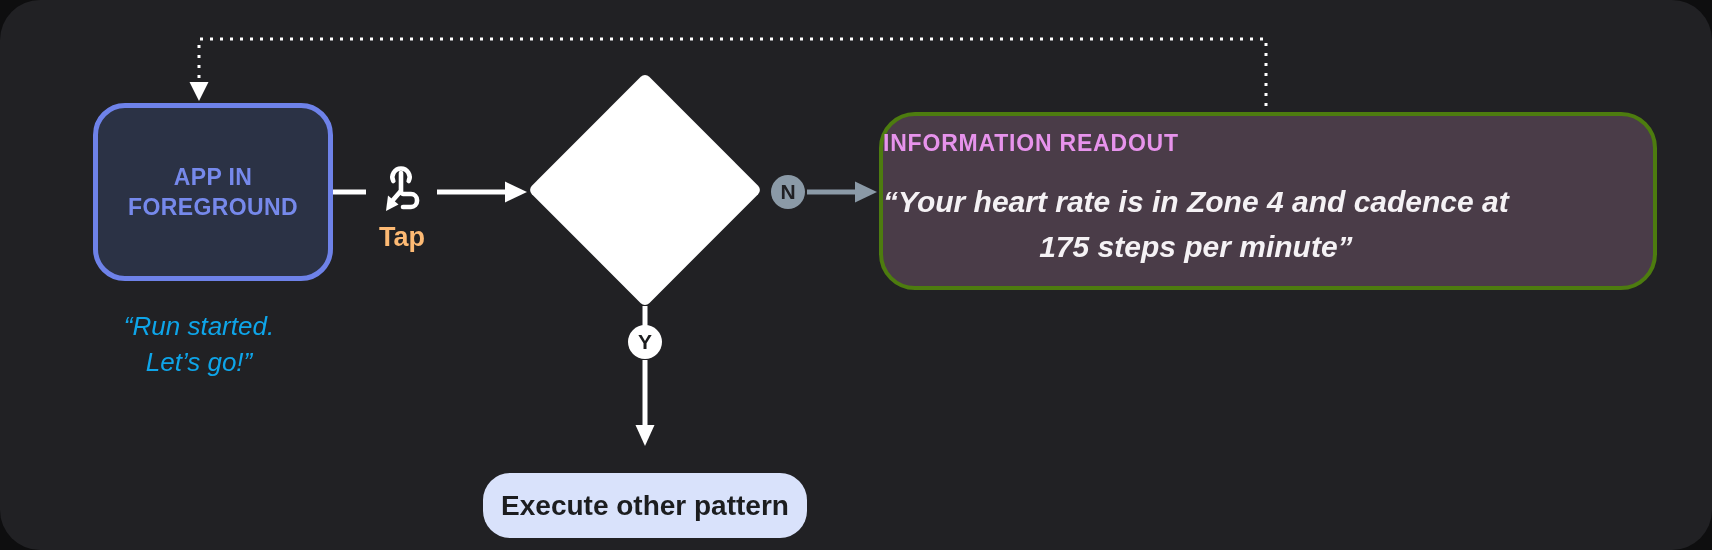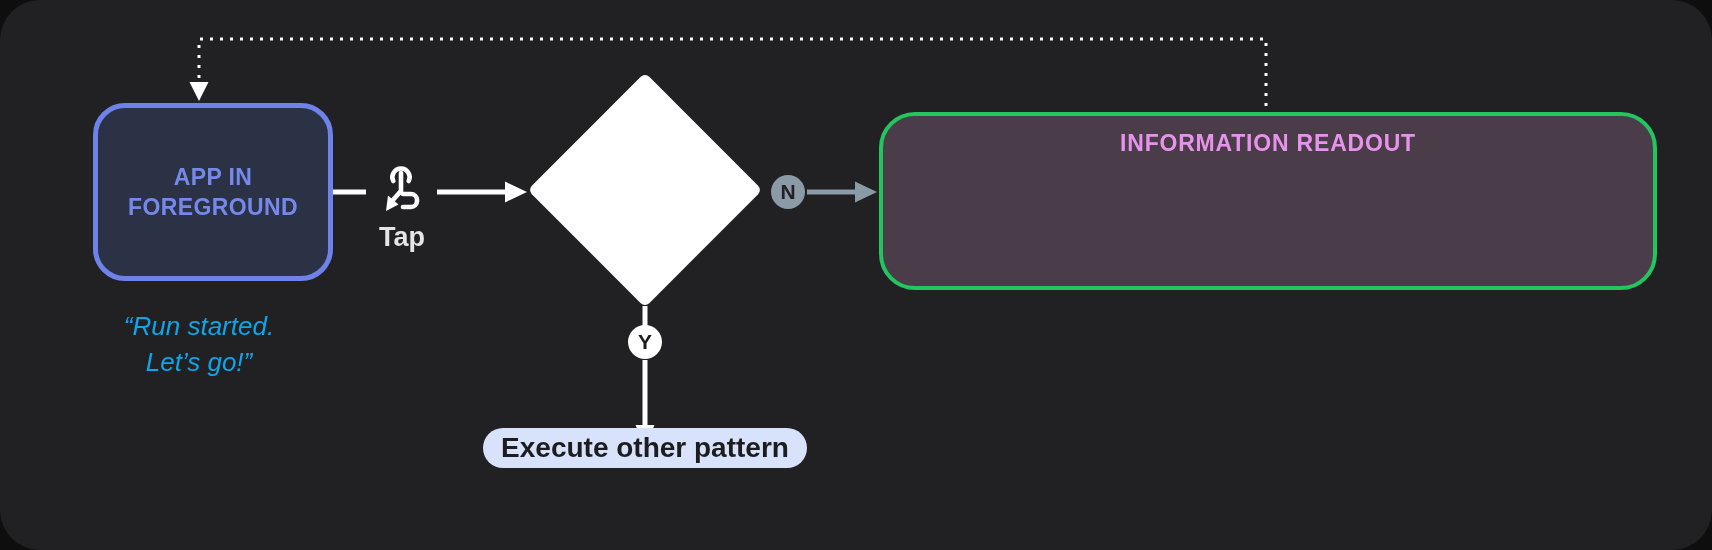--- a/index.html
+++ b/index.html
@@ -62,21 +62,21 @@
   .tap-icon-wrap {
     position: absolute;
     left: 379px; top: 166px;
     width: 46px; height: 50px;
   }
   .tap-label {
     position: absolute;
     left: 360px; top: 222px;
     width: 84px;
     text-align: center;
-    color: #e5e5e5;
+    color: #fdba74;
     font-size: 27px;
     font-weight: bold;
   }
 
   
   .diamond {
     position: absolute;
     left: 562px; top: 107px;
     width: 166px; height: 166px;
     background: #ffffff;
@@ -116,25 +116,25 @@
     color: #1b1c1e;
   }
 
   
   .readout {
     position: absolute;
     left: 879px; top: 112px;
     width: 778px; height: 178px;
     box-sizing: border-box;
     background: #4a3c48;
-    border: 4px solid #22c55e;
+    border: 4px solid #4d7c0f;
     border-radius: 36px;
     display: flex;
     flex-direction: column;
-    align-items: center;
+    align-items: flex-start;
     padding-top: 14px;
   }
   .readout-title {
     color: #e793ec;
     font-size: 23px;
     font-weight: bold;
     letter-spacing: 0.8px;
   }
   .readout-quote {
     margin-top: 22px;
@@ -142,22 +142,22 @@
     font-size: 30px;
     font-weight: bold;
     font-style: italic;
     text-align: center;
     line-height: 1.5;
   }
 
   
   .pill {
     position: absolute;
-    left: 483px; top: 428px;
-    width: 324px; height: 40px;
+    left: 483px; top: 473px;
+    width: 324px; height: 65px;
     background: #d9e2fb;
     border-radius: 27px;
     display: flex;
     align-items: center;
     justify-content: center;
   }
   .pill-label {
     color: #1c1d1f;
     font-size: 28px;
     font-weight: bold;
@@ -207,20 +207,22 @@
   <div class="tap-label">Tap</div>
 
   <div class="diamond"></div>
 
   <div class="badge badge-n">
     <span>N</span>
   </div>
 
   <div class="readout">
     <div class="readout-title">INFORMATION READOUT</div>
+    <div class="readout-quote pre">“Your heart rate is in Zone 4 and cadence at
+175 steps per minute”</div>
   </div>
 
   <div class="badge badge-y">
     <span>Y</span>
   </div>
 
   <div class="pill">
     <span class="pill-label">Execute other pattern</span>
   </div>
 

